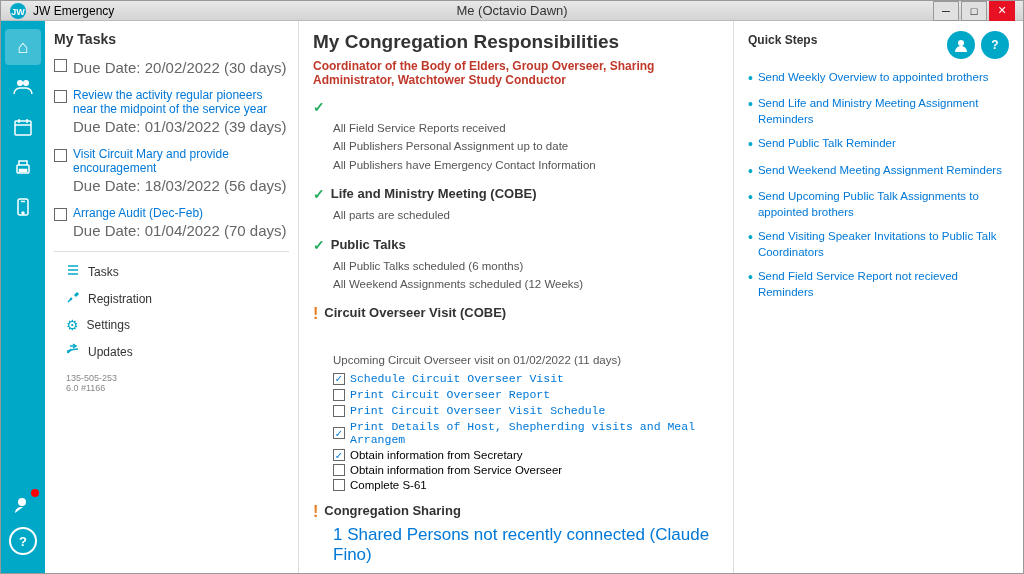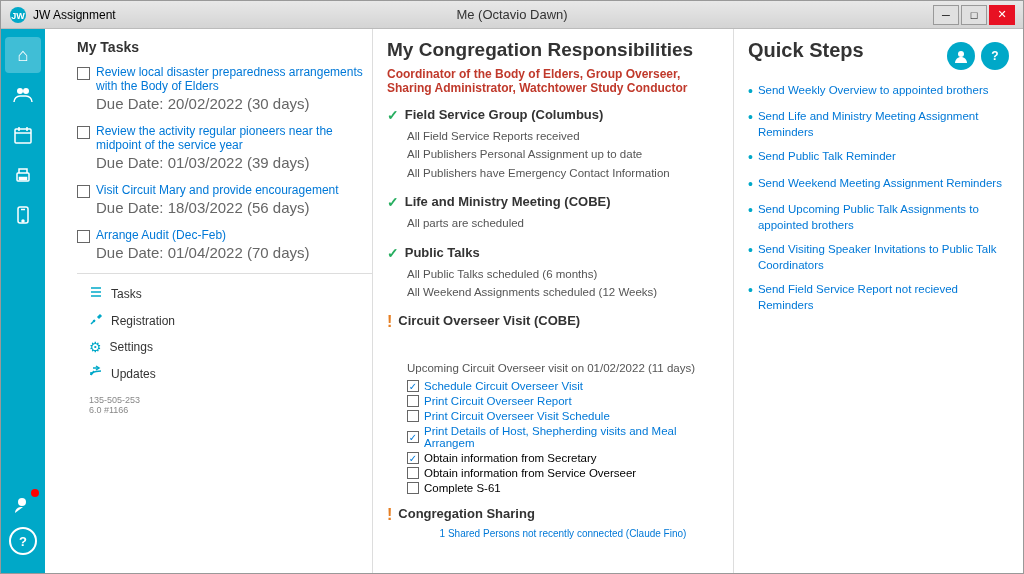--- a/index.html
+++ b/index.html
@@ -2,21 +2,21 @@
 <html><head>
   <meta charset="utf-8">
   <style>
     * { box-sizing: border-box; margin: 0; padding: 0; }
     body { font-family: 'Segoe UI', Arial, sans-serif; font-size: 12px; background: #f0f0f0; width: 1024px; height: 574px; overflow: hidden; }
 
     .window { width: 1024px; height: 574px; display: flex; flex-direction: column; border: 1px solid #999; }
 
     .title-bar {
       background: linear-gradient(to bottom, #e8e8e8, #d4d4d4);
-      height: 28px; display: flex; align-items: center; justify-content: space-between;
+      height: 20px; display: flex; align-items: center; justify-content: space-between;
       padding: 0 8px; border-bottom: 1px solid #bbb; flex-shrink: 0;
     }
     .title-bar-left { display: flex; align-items: center; gap: 6px; font-size: 12px; }
     .title-bar-title { font-size: 13px; font-weight: normal; color: #333; position: absolute; left: 50%; transform: translateX(-50%); }
     .title-bar-controls { display: flex; gap: 2px; }
     .title-btn { width: 26px; height: 20px; border: 1px solid #999; background: #e0e0e0; cursor: pointer; font-size: 11px; display: flex; align-items: center; justify-content: center; }
 
     .app-body { display: flex; flex: 1; overflow: hidden; }
 
     .sidebar {
@@ -28,21 +28,21 @@
     .sidebar-spacer { flex: 1; }
     .sidebar-bottom { display: flex; flex-direction: column; align-items: center; padding-bottom: 6px; }
     .sidebar-alert { position: relative; }
     .alert-dot { position: absolute; top: 2px; right: 2px; width: 8px; height: 8px; background: red; border-radius: 50%; }
 
     .main-content { flex: 1; display: flex; flex-direction: column; background: white; overflow: hidden; }
 
     .content-area { display: flex; flex: 1; overflow: hidden; }
 
     .left-panel {
-      width: 296px; padding: 10px 0; border-right: 1px solid #ddd; overflow-y: auto; flex-shrink: 0; margin-left: 32px;
+      width: 254px; padding: 10px 9px; border-right: 1px solid #ddd; overflow-y: auto; flex-shrink: 0;
     }
     .left-panel h2 { font-size: 14px; font-weight: bold; color: #333; margin-bottom: 10px; }
 
     .task-item { display: flex; gap: 6px; margin-bottom: 12px; }
     .task-checkbox { width: 13px; height: 13px; border: 1px solid #666; flex-shrink: 0; margin-top: 2px; background: white; }
     .task-title { color: #0078d7; cursor: pointer; }
     .task-due { color: #666; font-size: 15px; margin-top: 2px; }
 
     .bottom-nav { border-top: 1px solid #ddd; padding: 6px 0; }
     .nav-item { display: flex; align-items: center; gap: 8px; padding: 5px 12px; cursor: pointer; font-size: 12px; color: #333; }
@@ -62,46 +62,46 @@
     .section-title { font-size: 13px; font-weight: bold; color: #333; }
     .section-body { padding-left: 20px; font-size: 11.5px; color: #555; line-height: 1.6; }
 
     .co-visit-box { padding-left: 20px; margin-top: 31px; }
     .co-date { font-size: 11.5px; color: #555; margin-bottom: 6px; }
     .co-checklist { list-style: none; }
     .co-checklist li { display: flex; align-items: center; gap: 5px; font-size: 11.5px; margin-bottom: 3px; }
     .co-checklist .cb { width: 12px; height: 12px; border: 1px solid #666; background: white; flex-shrink: 0; display: flex; align-items: center; justify-content: center; }
     .co-checklist .cb.checked { background: white; }
     .cb-check { color: #0078d7; font-size: 10px; }
-    .co-link { color: #0078d7; cursor: pointer; }
-
-    .sharing-text { color: #0078d7; font-size: 10px; padding-left: 20px; cursor: pointer; text-align: center; }
+    .co-link { color: #0078d7; cursor: pointer; font-family: Liberation Mono, monospace; }
+
+    .sharing-text { color: #0078d7; font-size: 17px; padding-left: 20px; cursor: pointer; }
 
     .right-panel { width: 290px; padding: 10px 14px; border-left: 1px solid #ddd; flex-shrink: 0; overflow-y: auto; }
-    .right-panel h2 { font-size: 20px; font-weight: bold; color: #333; margin-bottom: 10px; }
+    .right-panel h2 { font-size: 12px; font-weight: bold; color: #333; margin-bottom: 10px; }
     .quick-step { display: flex; align-items: flex-start; gap: 5px; margin-bottom: 8px; font-size: 11.5px; }
     .bullet { color: #00a8c8; font-size: 14px; line-height: 1.3; }
     .qs-link { color: #0078d7; cursor: pointer; line-height: 1.4; }
 
     .right-panel-header { display: flex; align-items: center; justify-content: space-between; margin-bottom: 10px; }
     .rp-icons { display: flex; gap: 6px; align-items: center; }
     .rp-icon { width: 28px; height: 28px; border-radius: 50%; background: #00a8c8; color: white; display: flex; align-items: center; justify-content: center; font-size: 13px; cursor: pointer; }
   </style>
 </head>
 <body>
 
 <div class="window">
 
   <div class="title-bar">
     <div class="title-bar-left">
       <svg width="18" height="18" viewBox="0 0 18 18">
         <circle cx="9" cy="9" r="8" fill="#00a8c8"></circle>
         <text x="9" y="13" text-anchor="middle" fill="white" font-size="9" font-weight="bold">JW</text>
       </svg>
-      <span>JW Assignment</span>
+      <span>JW Emergency</span>
     </div>
     <span class="title-bar-title">Me (Octavio Dawn)</span>
     <div class="title-bar-controls">
       <button class="title-btn">─</button>
       <button class="title-btn">□</button>
       <button class="title-btn" style="background:#e81123; color:white; border-color:#e81123;">✕</button>
     </div>
   </div>
 
   <div class="app-body">
@@ -152,21 +152,20 @@
 
     <div class="main-content">
       <div class="content-area">
 
         <div class="left-panel">
           <h2>My Tasks</h2>
 
           <div class="task-item">
             <div class="task-checkbox"></div>
             <div>
-              <div class="task-title">Review local disaster preparedness arrangements with the Body of Elders</div>
               <div class="task-due">Due Date: 20/02/2022 (30 days)</div>
             </div>
           </div>
 
           <div class="task-item">
             <div class="task-checkbox"></div>
             <div>
               <div class="task-title">Review the activity regular pioneers near the midpoint of the service year</div>
               <div class="task-due">Due Date: 01/03/2022 (39 days)</div>
             </div>
@@ -230,21 +229,20 @@
           </div>
         </div>
 
         <div class="middle-panel">
           <h2>My Congregation Responsibilities</h2>
           <div class="roles-text">Coordinator of the Body of Elders, Group Overseer, Sharing Administrator, Watchtower Study Conductor</div>
 
           <div class="section-item">
             <div class="section-header">
               <span class="check-green">✓</span>
-              <span class="section-title">Field Service Group (Columbus)</span>
             </div>
             <div class="section-body">
               <div>All Field Service Reports received</div>
               <div>All Publishers Personal Assignment up to date</div>
               <div>All Publishers have Emergency Contact Information</div>
             </div>
           </div>
 
           <div class="section-item">
             <div class="section-header">

